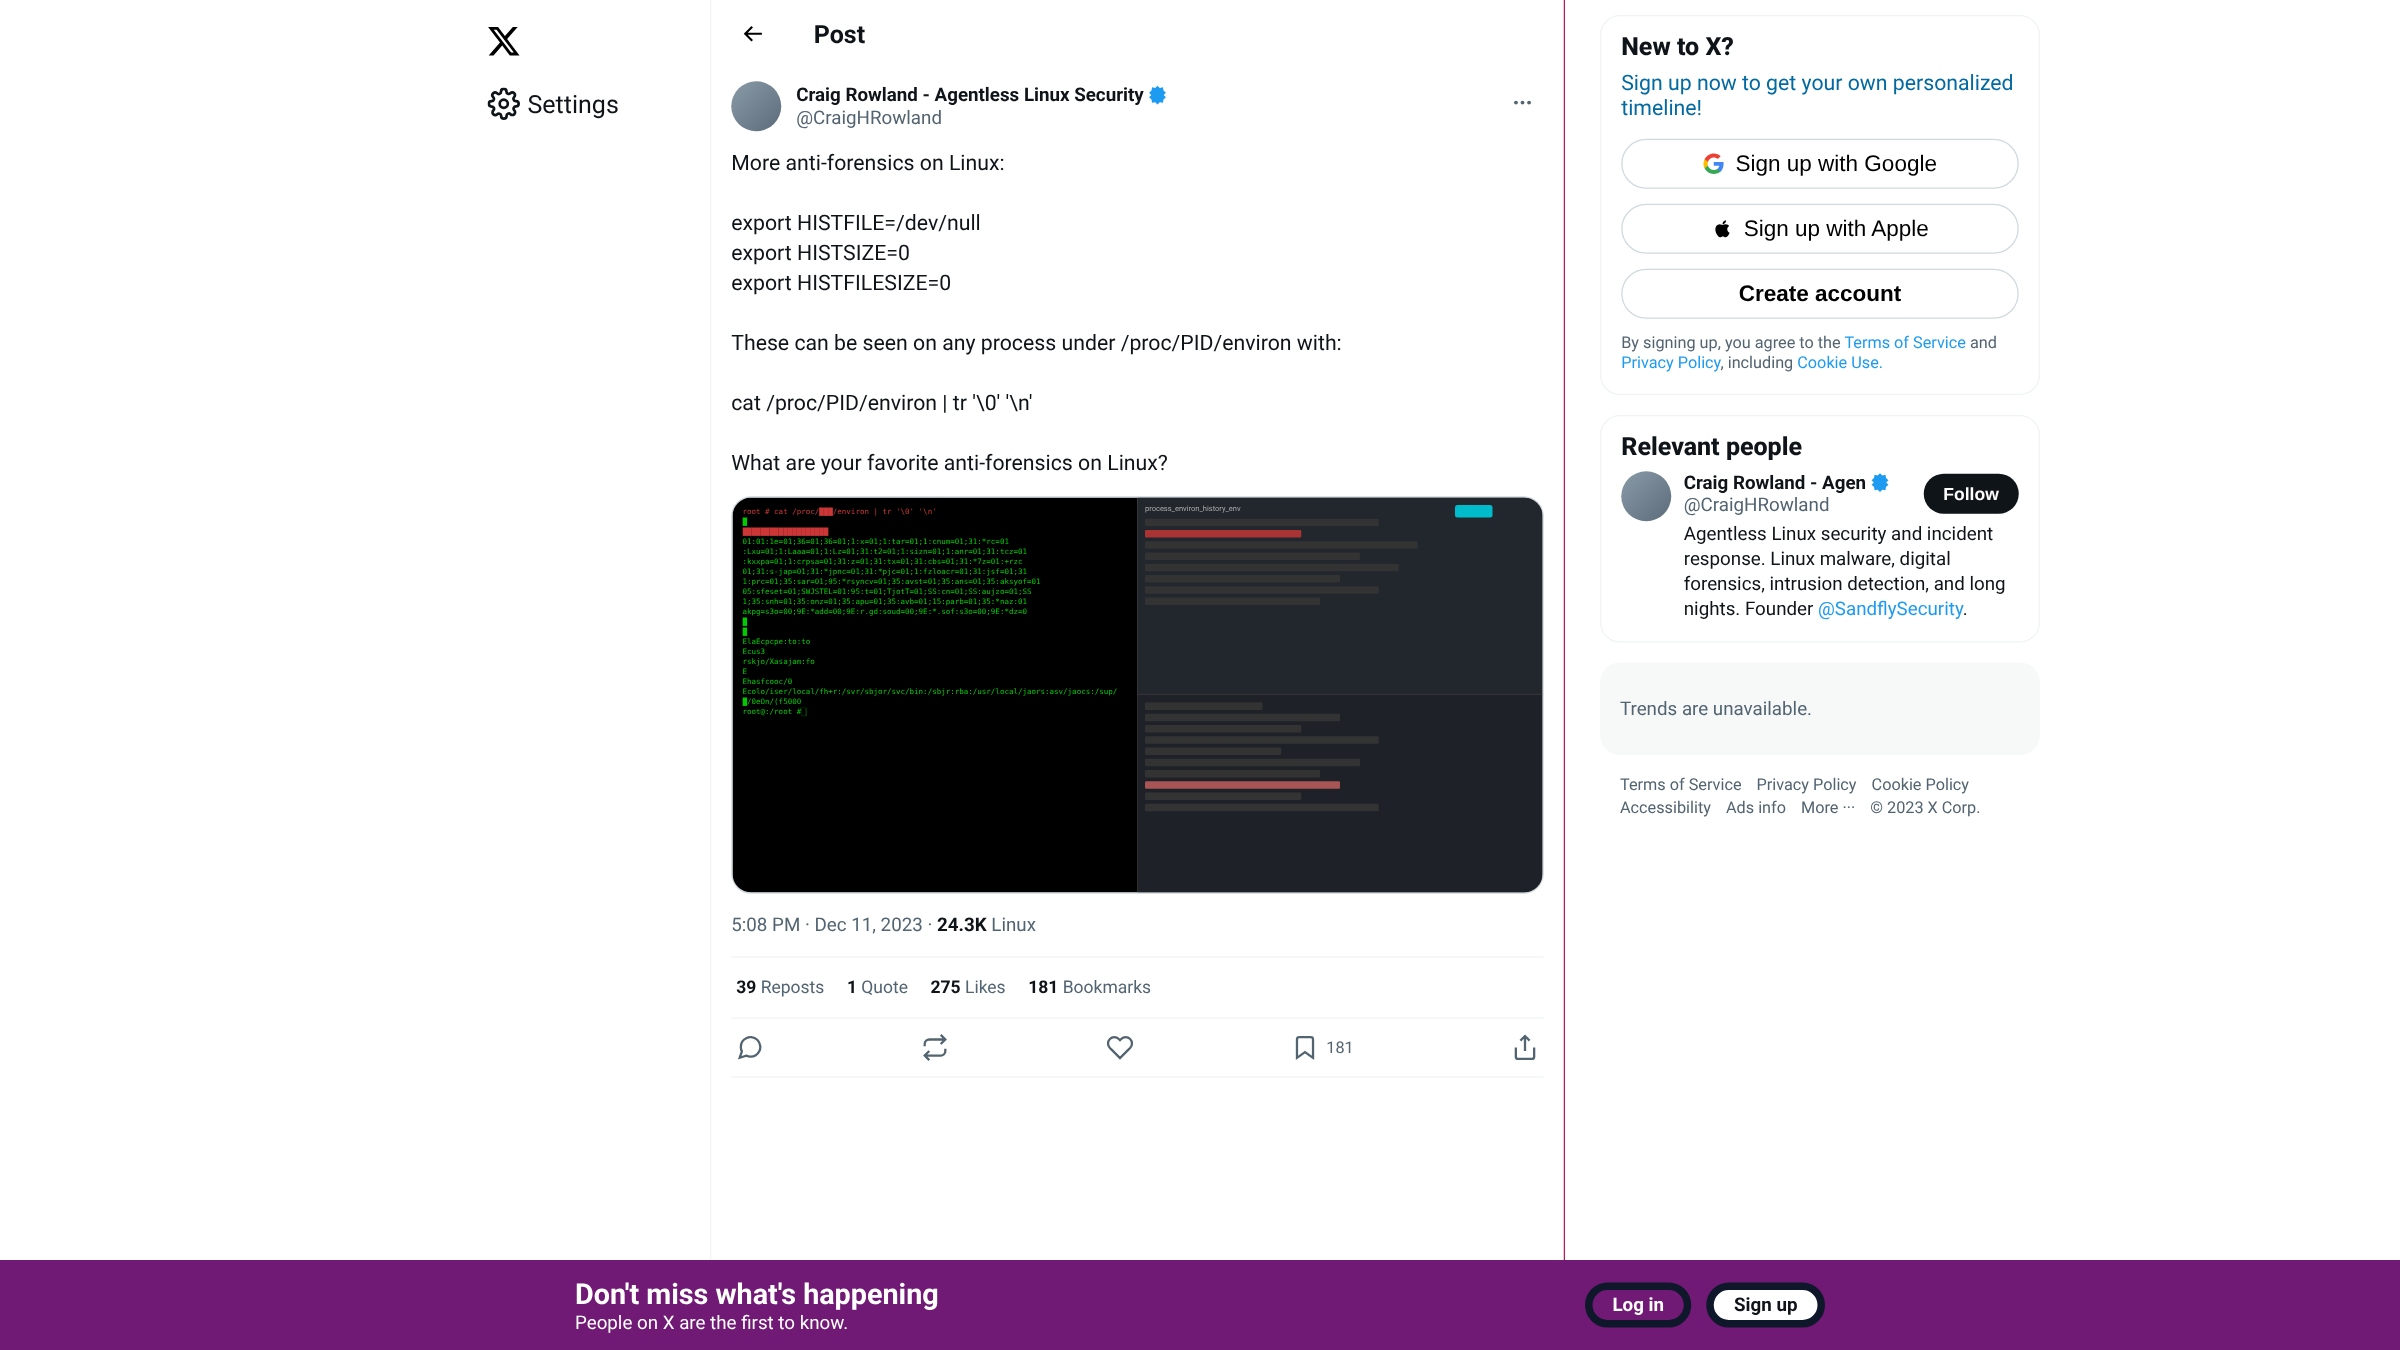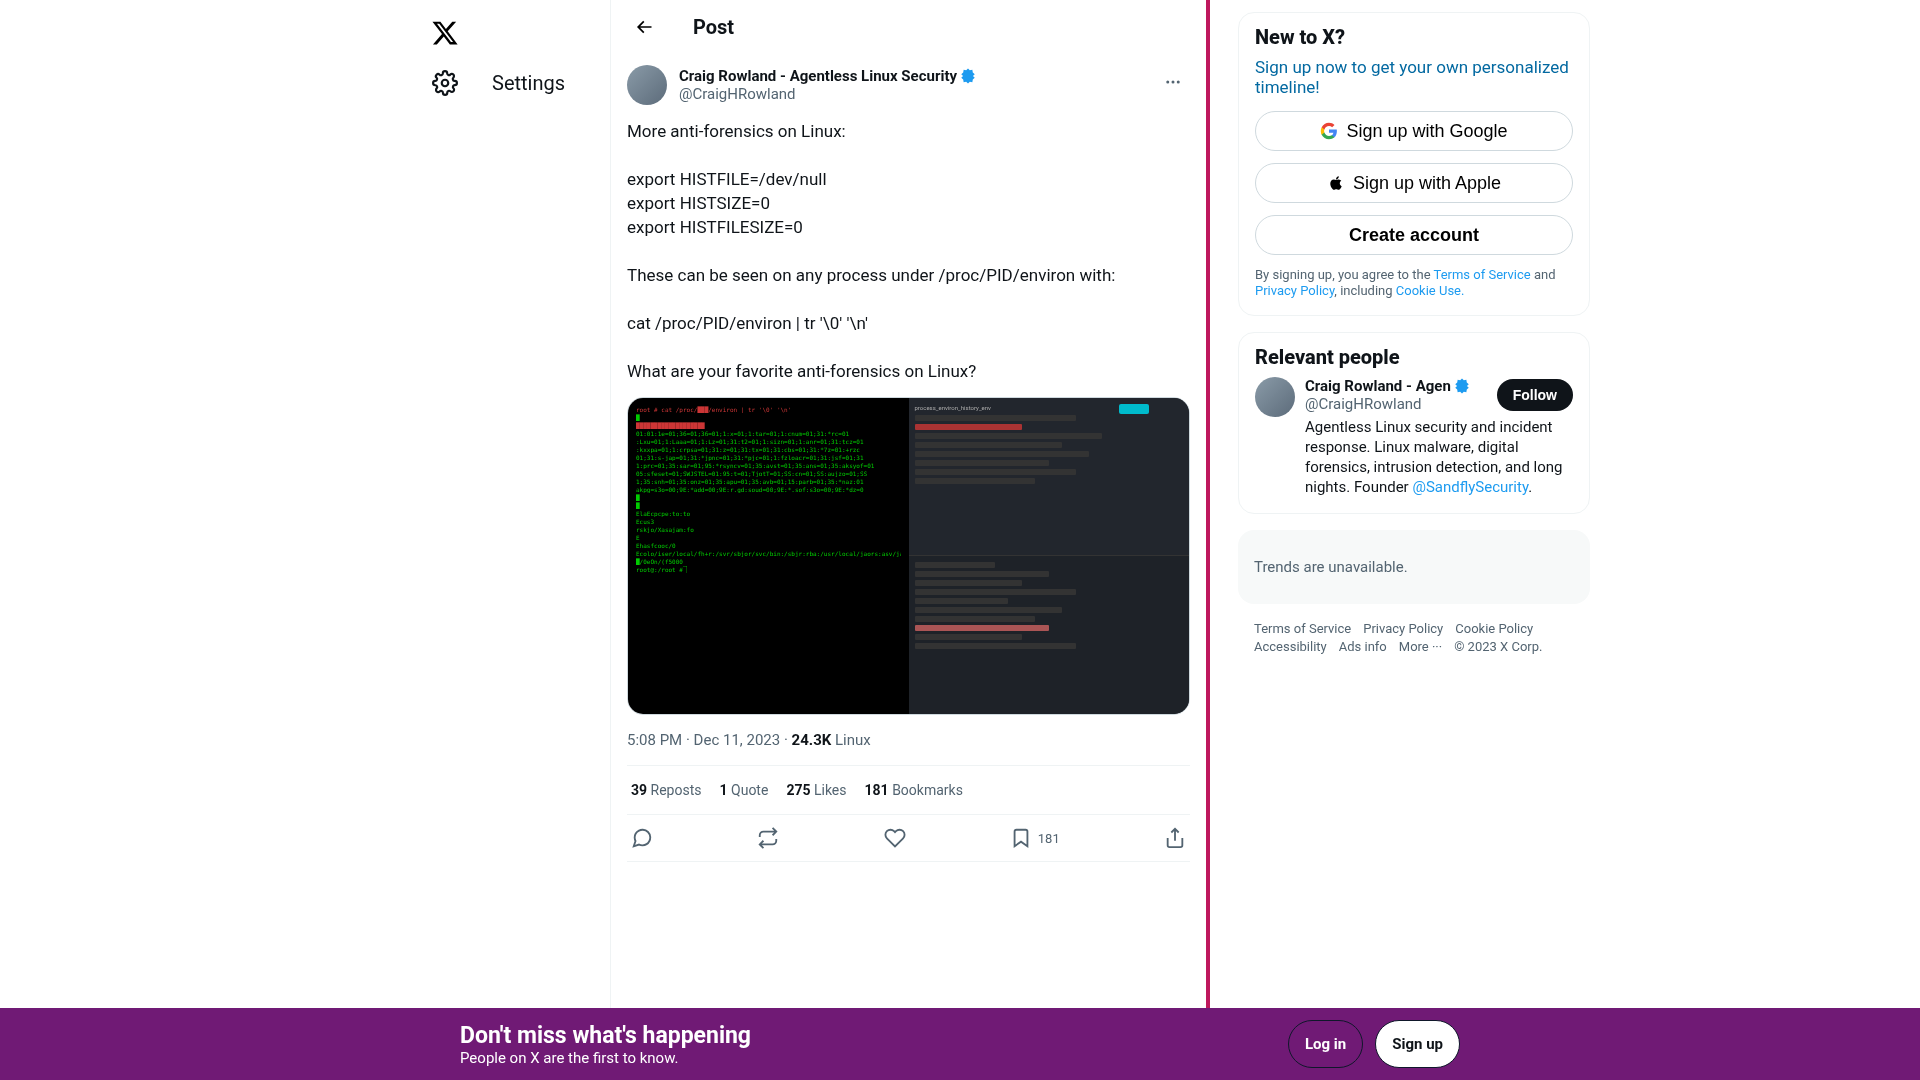--- a/index.html
+++ b/index.html
@@ -2,23 +2,23 @@
 <html><head>
 <meta charset="utf-8">
 <style>
 * { margin: 0; padding: 0; box-sizing: border-box; }
 body { font-family: -apple-system, BlinkMacSystemFont, "Segoe UI", Roboto, Helvetica, Arial, sans-serif; color: #0f1419; background: #fff; }
 .app { display: flex; justify-content: center; min-height: 100vh; }
 .left { width: 280px; padding: 8px 0; display: flex; flex-direction: column; align-items: flex-end; }
 .left-inner { width: 190px; }
 .logo { width: 50px; height: 50px; display: flex; align-items: center; justify-content: center; border-radius: 50%; }
 .logo svg { width: 28px; height: 28px; }
-.nav-item { display: flex; align-items: center; gap: 34px; padding: 12px; border-radius: 9999px; cursor: pointer; font-size: 20px; }
+.nav-item { display: flex; align-items: center; gap: 6px; padding: 12px; border-radius: 9999px; cursor: pointer; font-size: 20px; }
 .nav-item svg { width: 26px; height: 26px; }
-.main { width: 600px; border-left: 1px solid #eff3f4; border-right: 4px solid #be185d; min-height: 100vh; }
+.main { width: 684px; border-left: 1px solid #eff3f4; border-right: 1px solid #be185d; min-height: 100vh; }
 .header { display: flex; align-items: center; gap: 32px; padding: 0 16px; height: 53px; }
 .back { width: 34px; height: 34px; display: flex; align-items: center; justify-content: center; border-radius: 50%; cursor: pointer; }
 .back svg { width: 20px; height: 20px; }
 .header-title { font-size: 20px; font-weight: 700; }
 .post { padding: 12px 16px 0; }
 .post-head { display: flex; gap: 12px; align-items: center; position: relative; }
 .avatar { width: 40px; height: 40px; border-radius: 50%; background: linear-gradient(135deg,#8a9ba8,#5c6b7a); flex-shrink: 0; }
 .author { display: flex; flex-direction: column; }
 .author-name { font-size: 15px; font-weight: 700; display: flex; align-items: center; gap: 2px; }
 .verified { width: 18px; height: 18px; fill: #1d9bf0; }
@@ -59,21 +59,21 @@
 .person-bio a { color: #1d9bf0; text-decoration: none; }
 .follow { background: #0f1419; color: #fff; border: none; border-radius: 9999px; padding: 0 16px; height: 32px; font-size: 14px; font-weight: 700; cursor: pointer; }
 .trends { background: #f7f9f9; border-radius: 16px; padding: 28px 16px; color: #536471; font-size: 15px; margin-bottom: 16px; }
 .footer-links { font-size: 13px; color: #536471; line-height: 18px; display: flex; flex-wrap: wrap; gap: 0 12px; padding: 0 16px; }
 .footer-links span { cursor: pointer; }
 .banner { position: fixed; bottom: 0; left: 0; right: 0; background: #701a75; color: #fff; height: 72px; display: flex; align-items: center; justify-content: center; }
 .banner-inner { width: 1000px; display: flex; align-items: center; justify-content: space-between; }
 .banner-text h3 { font-size: 23px; font-weight: 700; }
 .banner-text p { font-size: 15px; }
 .banner-btns { display: flex; gap: 12px; }
-.banner-btn { height: 48px; padding: 0 16px; border-radius: 9999px; font-size: 15px; font-weight: 700; cursor: pointer; border: 1px solid #0f172a; display: flex; align-items: center; }
+.banner-btn { height: 36px; padding: 0 16px; border-radius: 9999px; font-size: 15px; font-weight: 700; cursor: pointer; border: 6px solid #0f172a; display: flex; align-items: center; }
 .banner-btn.login { background: transparent; color: #fff; }
 .banner-btn.signup { background: #fff; color: #0f1419; }
 .term-line { color: #0f0; opacity: 0.8; margin-bottom: 1px; white-space: nowrap; overflow: hidden; }
 .dark-line { height: 6px; margin-bottom: 3px; background: #333; border-radius: 1px; }
 </style>
 </head>
 <body>
 
 <div class="app">
   <div class="left">

